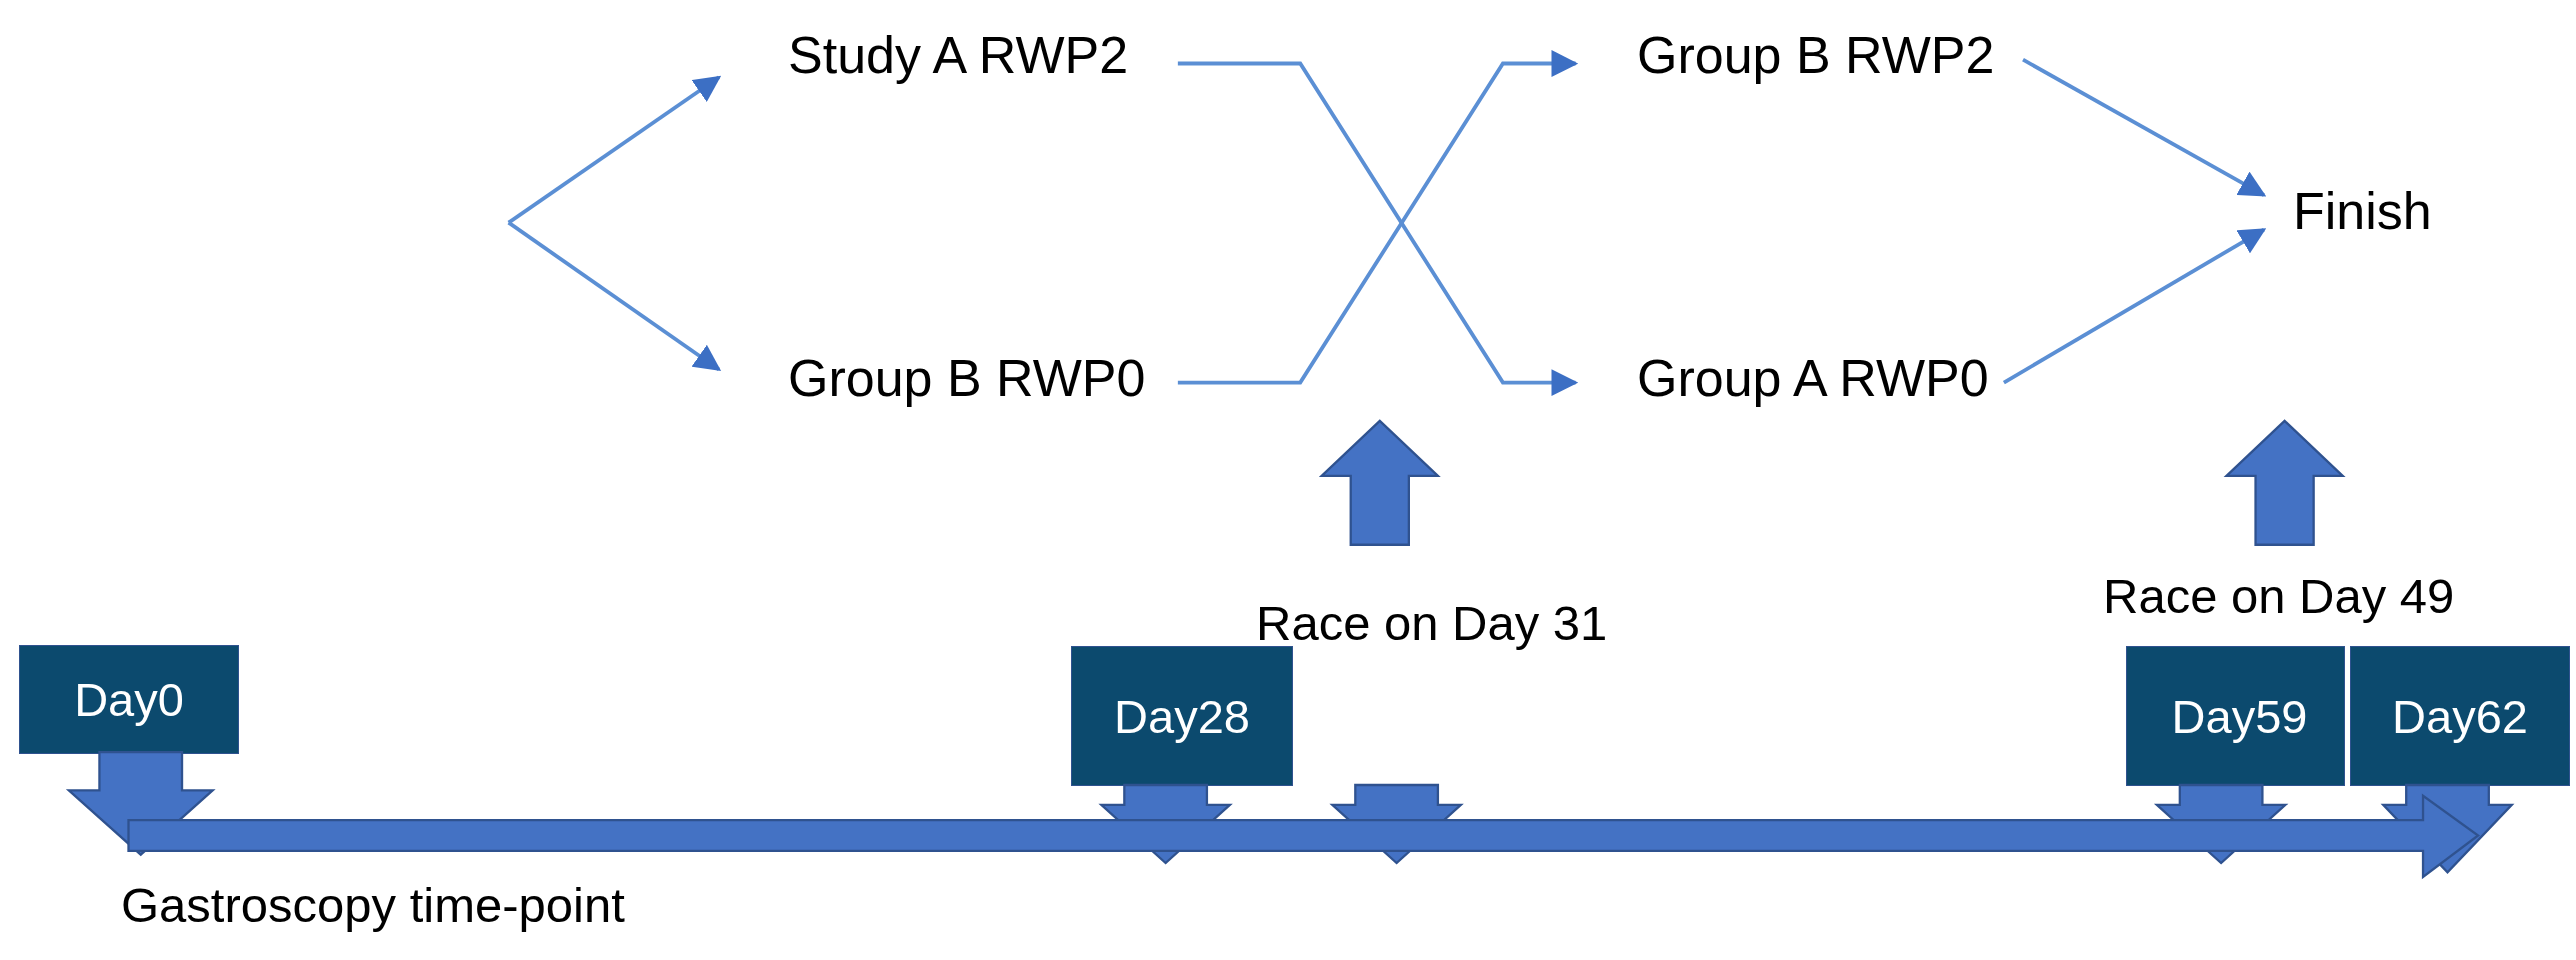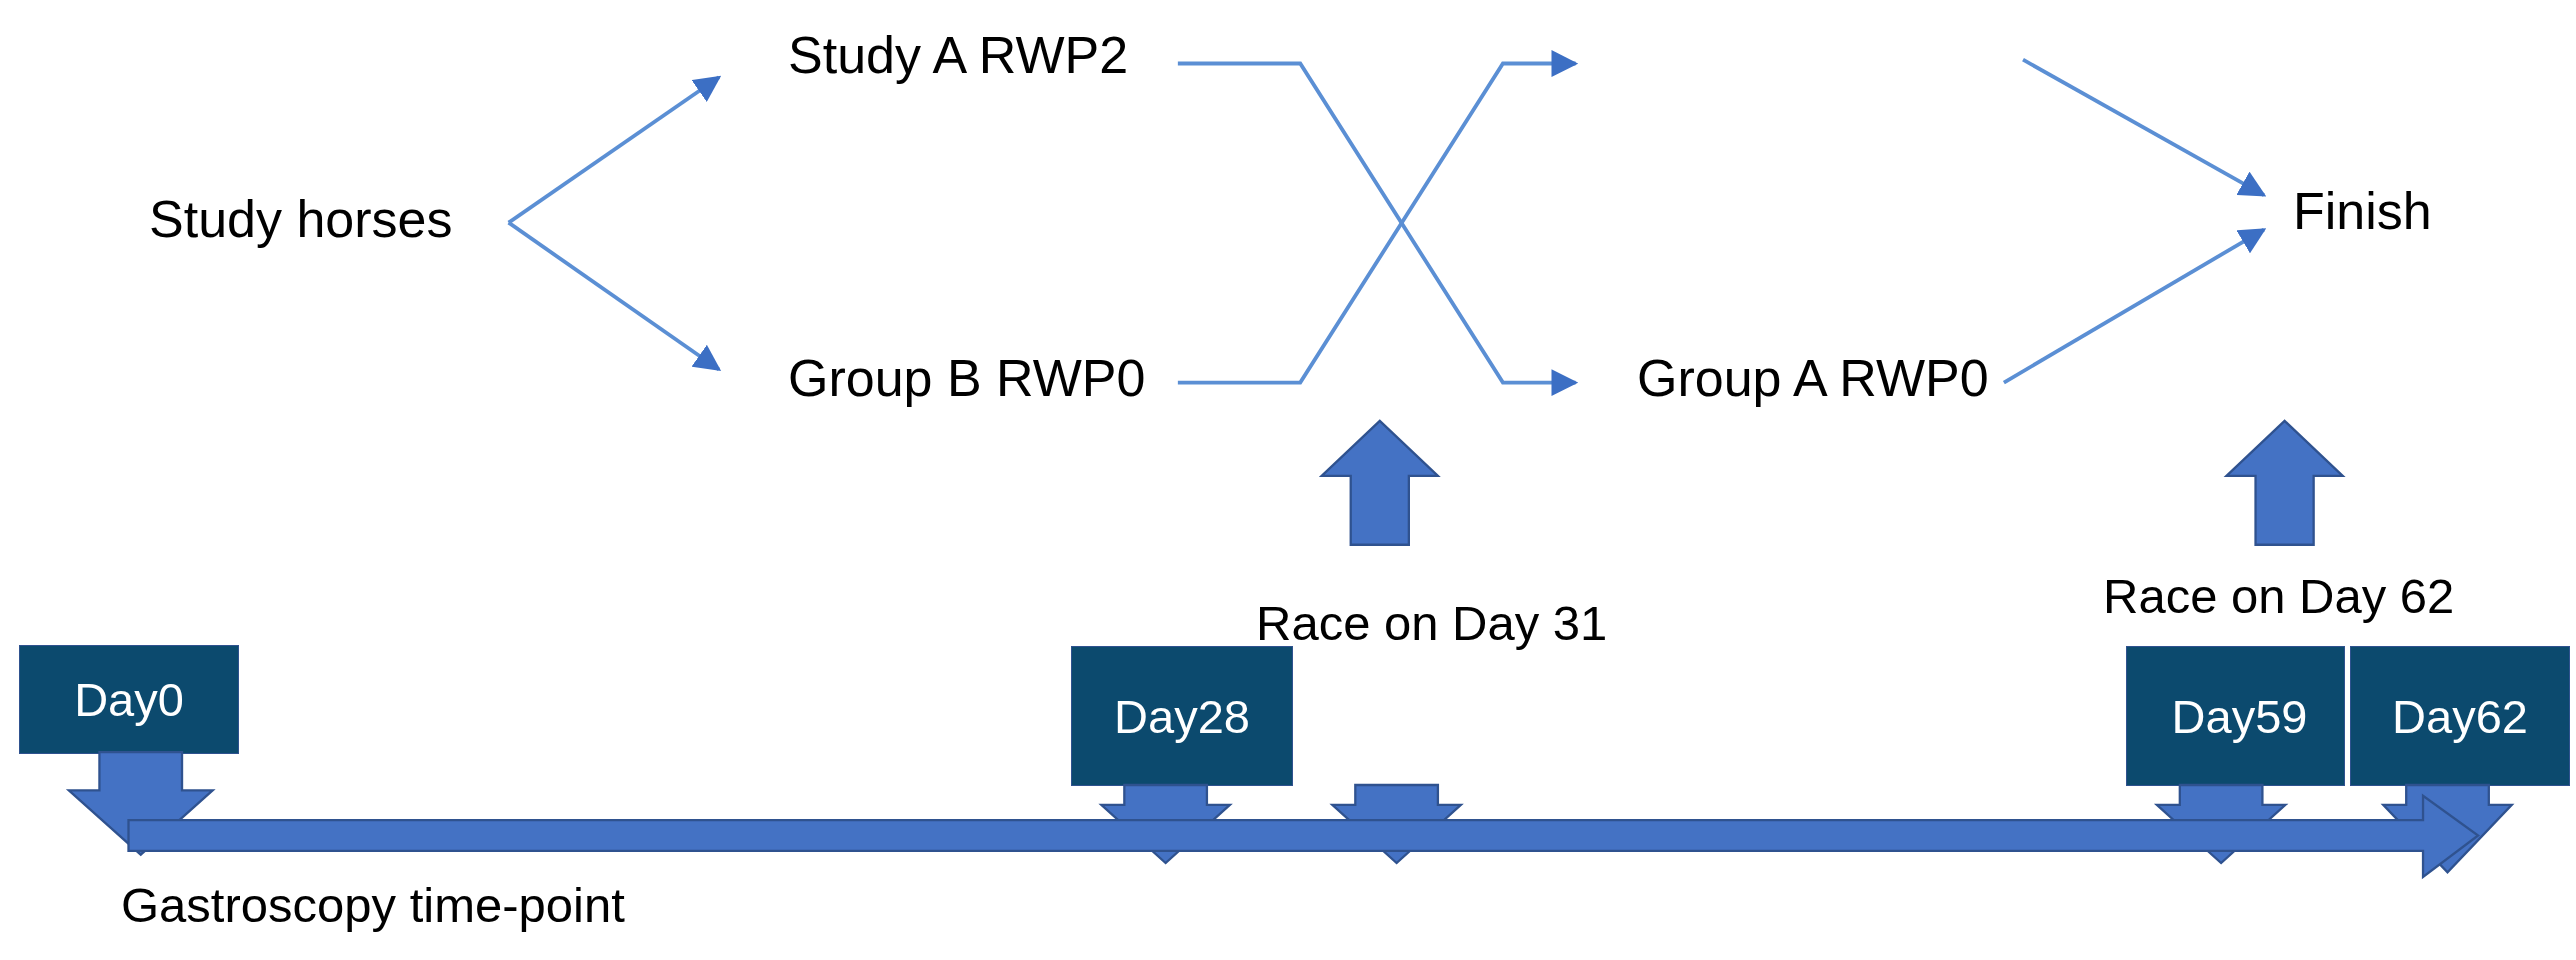--- a/index.html
+++ b/index.html
@@ -75,38 +75,38 @@
 
     <path d="M 1540 83 L 1700 83 L 1965 500 L 2060 500" stroke="#5B8FD4" stroke-width="5" fill="none" marker-end="url(#ah)"></path>
 
     <path d="M 1540 500 L 1700 500 L 1965 83 L 2060 83" stroke="#5B8FD4" stroke-width="5" fill="none" marker-end="url(#ah)"></path>
 
     <path d="M 2645 78 L 2960 255" stroke="#5B8FD4" stroke-width="5" fill="none" marker-end="url(#ah)"></path>
 
     <path d="M 2620 500 L 2960 300" stroke="#5B8FD4" stroke-width="5" fill="none" marker-end="url(#ah)"></path>
   </svg>
 
-  <div class="node-label" style="left:149px; top:193px;">Study horses</div>
 
   <div class="node-label" style="left:788px; top:29px;">Study A RWP2</div>
 
   <div class="node-label" style="left:788px; top:352px;">Group B RWP0</div>
 
+  <div class="node-label" style="left:1637px; top:29px;">Group B RWP2</div>
 
   <div class="node-label" style="left:1637px; top:352px;">Group A RWP0</div>
 
   <div class="node-label" style="left:2293px; top:185px;">Finish</div>
 
   <svg class="layer" viewBox="0 0 3368 1256" preserveAspectRatio="none">
     <polygon points="1804,550 1880,622 1842,622 1842,712 1766,712 1766,622 1728,622" fill="#4472C4" stroke="#2F528F" stroke-width="3"></polygon>
     <polygon points="2987,550 3063,622 3025,622 3025,712 2949,712 2949,622 2911,622" fill="#4472C4" stroke="#2F528F" stroke-width="3"></polygon>
   </svg>
 
   <div class="caption" style="left:1256px; top:572px;margin-top:27px;">Race on Day 31</div>
-  <div class="caption" style="left:2103px; top:572px;">Race on Day 62</div>
+  <div class="caption" style="left:2103px; top:572px;">Race on Day 49</div>
 
   <div class="daybox" style="left:19px; top:645px; width:220px; height:109px;">
     <span>Day0</span>
   </div>
 
   <div class="daybox" style="left:1071px; top:646px; width:222px; height:140px;">
     <span>Day28</span>
   </div>
 
 

